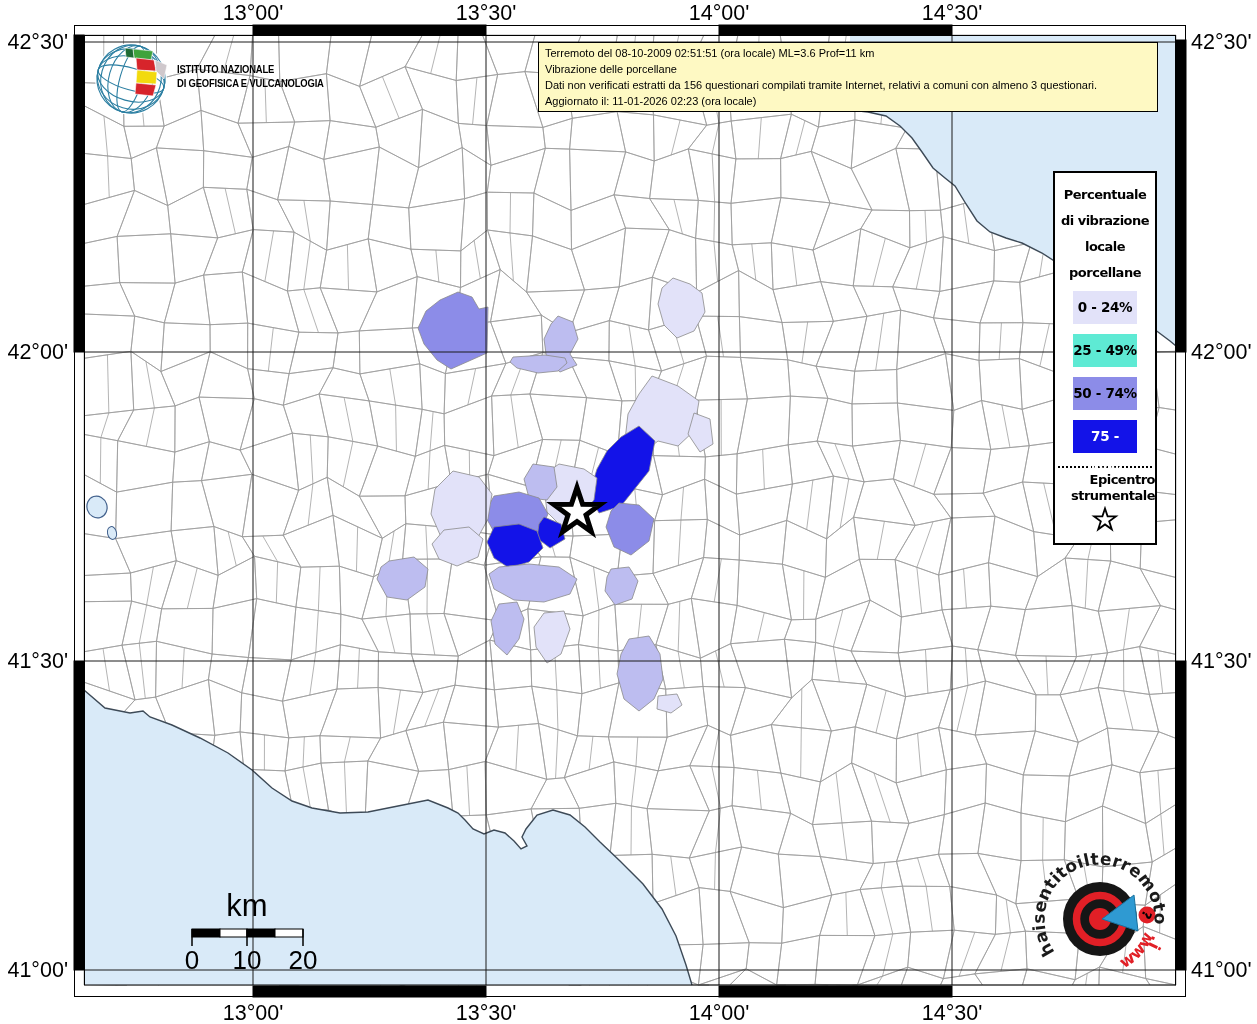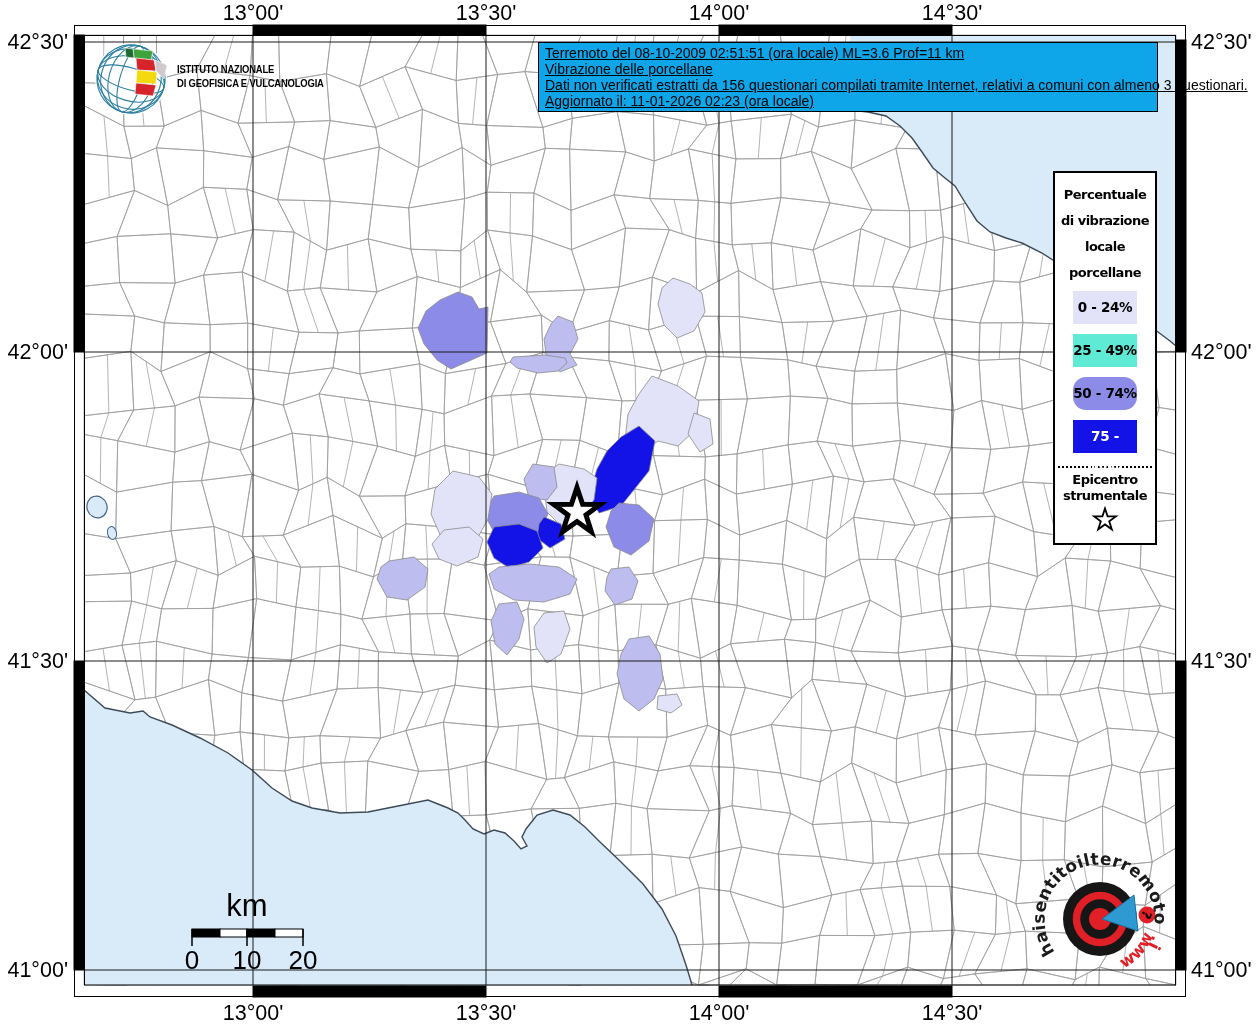--- a/index.html
+++ b/index.html
@@ -1,32 +1,32 @@
 <!DOCTYPE html>
 <html><head>
 <meta charset="utf-8">
 <style>
   html,body{margin:0;padding:0;background:#fff;}
   body{width:1257px;height:1024px;position:relative;font-family:"Liberation Sans",sans-serif;overflow:hidden;}
   #mapsvg{position:absolute;left:0;top:0;}
   #infobox{
     position:absolute;left:538px;top:42px;width:620px;box-sizing:border-box;
-    background:#0ea5e9;border:1px solid #000;padding:2px 6px;
-    font-size:14px;line-height:16px;color:#000;white-space:nowrap;text-decoration:underline;
+    background:#fef9c3;border:1px solid #000;padding:2px 6px;
+    font-size:11px;line-height:16px;color:#000;white-space:nowrap;
   }
   #legendbox{
     position:absolute;left:1053px;top:171px;width:104px;box-sizing:border-box;
     background:#fff;border:2px solid #000;text-align:center;
     font-family:"DejaVu Sans",sans-serif;font-weight:bold;color:#000;
     padding:4px 0 6px 0;
   }
   .leg-title-line{font-size:13px;line-height:16px;letter-spacing:-0.5px;margin-top:10px;}
   .swatch{width:64px;height:33px;margin:10px auto 0 auto;font-size:13.5px;letter-spacing:-0.3px;line-height:33px;}
   .leg-sep{border-top:2px dotted #000;margin:13px 3px 4px 3px;height:0;}
-  .leg-epi-line{font-size:13px;line-height:16px;letter-spacing:-0.5px;}
+  .leg-epi-line{font-size:13px;line-height:16px;letter-spacing:-0.5px;text-align:right;}
   .leg-star{margin-top:2px;}
   svg text{font-family:"Liberation Sans",sans-serif;fill:#000;}
   .axis-label{font-size:21.5px;}
   .mesh{fill:none;stroke:#9b9b9b;stroke-width:0.75;}
   .muni{stroke:#8a8a8a;stroke-width:0.8;}
   .gridline{stroke:#1a1a1a;stroke-width:1;}
   .coast{fill:none;stroke:#3d4a57;stroke-width:1.4;}
 </style>
 </head>
 <body>
@@ -190,21 +190,21 @@
 <div id="legendbox">
   <div id="legend-title">
       <div class="leg-title-line">Percentuale</div>
       <div class="leg-title-line">di vibrazione</div>
       <div class="leg-title-line">locale</div>
       <div class="leg-title-line">porcellane</div>
     </div>
   <div id="legend-swatches">
       <div class="swatch" style="background-color: rgb(226, 226, 249); color: rgb(0, 0, 0);">0 - 24%</div>
       <div class="swatch" style="background-color: #5eead4; color: rgb(0, 0, 0);">25 - 49%</div>
-      <div class="swatch" style="background-color: rgb(140, 140, 232); color: rgb(0, 0, 0); border-radius: 13px;">50 - 74%</div>
+      <div class="swatch" style="background-color: rgb(140, 140, 232); color: rgb(0, 0, 0);">50 - 74%</div>
       <div class="swatch" style="background-color: rgb(19, 19, 232); color: rgb(255, 255, 255);">75 - 100%</div>
     </div>
   <div class="leg-sep"></div>
   <div id="legend-epi">
       <div class="leg-epi-line">Epicentro</div>
       <div class="leg-epi-line">strumentale</div>
     </div>
   <svg class="leg-star" width="30" height="27" viewBox="-15 -13 30 27">
     <path id="leg-star-path" fill="#ffffff" stroke="#000000" stroke-width="1.8" d="M0.0,-10.5L2.6,-2.6L10.9,-2.6L4.2,2.4L6.8,10.3L0.0,5.4L-6.8,10.3L-4.2,2.4L-10.9,-2.6L-2.6,-2.6Z"></path>
   </svg>

